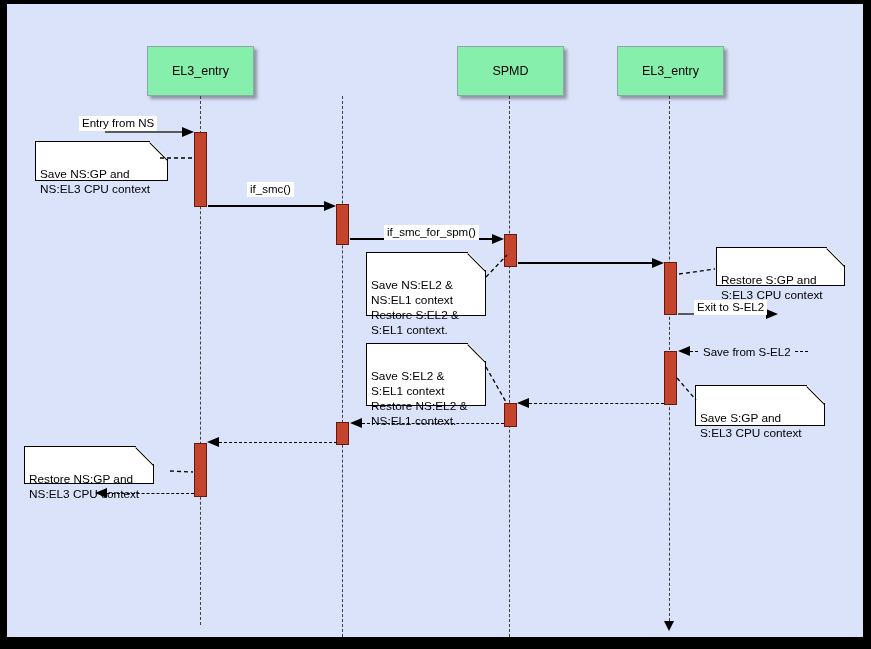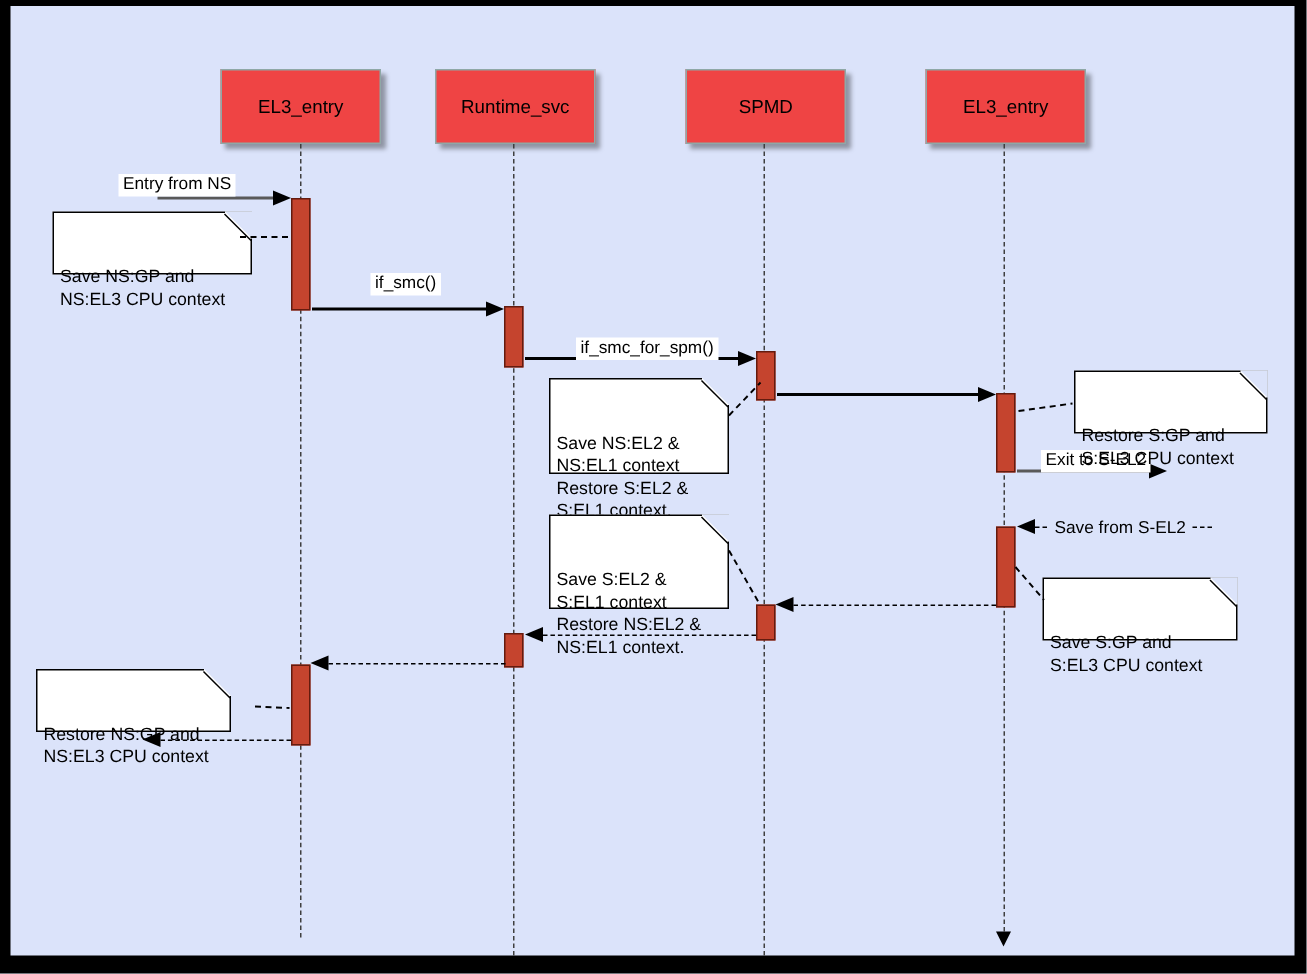--- a/index.html
+++ b/index.html
@@ -5,21 +5,21 @@
   * { margin:0; padding:0; box-sizing:border-box; }
   body { font-family:"Liberation Sans", sans-serif; }
   .stage { position:relative; width:871px; height:649px; background:#000; overflow:hidden; }
   .inner-bg { position:absolute; left:7px; top:4px; width:856px; height:633px; background:#dbe3fa; }
 
   .title-banner { position:absolute; left:48px; top:6px; width:429px; height:28px;
     background:#ffd65f; border-radius:9px; display:flex; align-items:center; justify-content:center;
     font-size:13px; font-weight:bold; color:#000; }
 
   .lifeline-head { position:absolute; top:46px; width:107px; height:50px;
-    background:#ef4444; border:1px solid #8fa8a6; box-shadow:3px 3px 3px rgba(0,0,0,0.35);
+    background:#86efac; border:1px solid #8fa8a6; box-shadow:3px 3px 3px rgba(0,0,0,0.35);
     display:flex; align-items:center; justify-content:center; font-size:12.5px; color:#000; }
 
   .lifeline-line { position:absolute; width:0; border-left:1.5px dashed #3f3f3f; }
 
   .activation { position:absolute; width:13px; background:#c5442e; border:1px solid #641b0e; }
 
   .msg-line-solid { position:absolute; height:0; border-top:2px solid #000; }
   .msg-line-gray  { position:absolute; height:0; border-top:2px solid #595959; }
   .msg-line-dashed{ position:absolute; height:0; border-top:1.5px dashed #000; }
 
@@ -28,42 +28,39 @@
   .arrow-left { position:absolute; width:0; height:0;
     border-top:5px solid transparent; border-bottom:5px solid transparent; border-right:12px solid #000; }
   .arrow-down { position:absolute; width:0; height:0;
     border-left:5.5px solid transparent; border-right:5.5px solid transparent; border-top:10px solid #000; }
 
   .msg-label { position:absolute; font-size:11.5px; color:#000; background:#fff;
     padding:1px 3px; white-space:nowrap; line-height:13px; }
   .msg-label.on-bg { background:#dbe3fa; }
 
   .note { position:absolute; background:#fff; border:1px solid #000;
-    font-size:11.8px; line-height:15px; color:#000; padding:20px 4px;
+    font-size:11.8px; line-height:15px; color:#000; padding:10px 4px;
     white-space:pre-line; overflow:visible; }
   .note::before { content:""; position:absolute; top:-1px; right:-1px; width:0; height:0;
     border-style:solid; border-width:0 18px 18px 0;
     border-color:transparent #dbe3fa #fff transparent; }
   .note::after { content:""; position:absolute; top:8.5px; right:-3.5px; width:25px; height:0;
     border-top:1px solid #000; transform:rotate(45deg); }
 
   .connector-layer { position:absolute; left:0; top:0; width:871px; height:649px; pointer-events:none; }
 </style>
 </head>
 <body>
 
 <div class="stage">
   <div class="inner-bg"></div>
 
 
   <div class="lifeline-head" style="left:147px">
     <span>EL3_entry</span>
-  </div>
-  <div class="lifeline-head" style="left:290px">
-    <span>Runtime_svc</span>
   </div>
   <div class="lifeline-head" style="left:457px">
     <span>SPMD</span>
   </div>
   <div class="lifeline-head" style="left:617px">
     <span>EL3_entry</span>
   </div>
 
   <div class="lifeline-line" style="left:200px; top:96px; height:529px"></div>
   <div class="lifeline-line" style="left:342px; top:96px; height:541px"></div>

